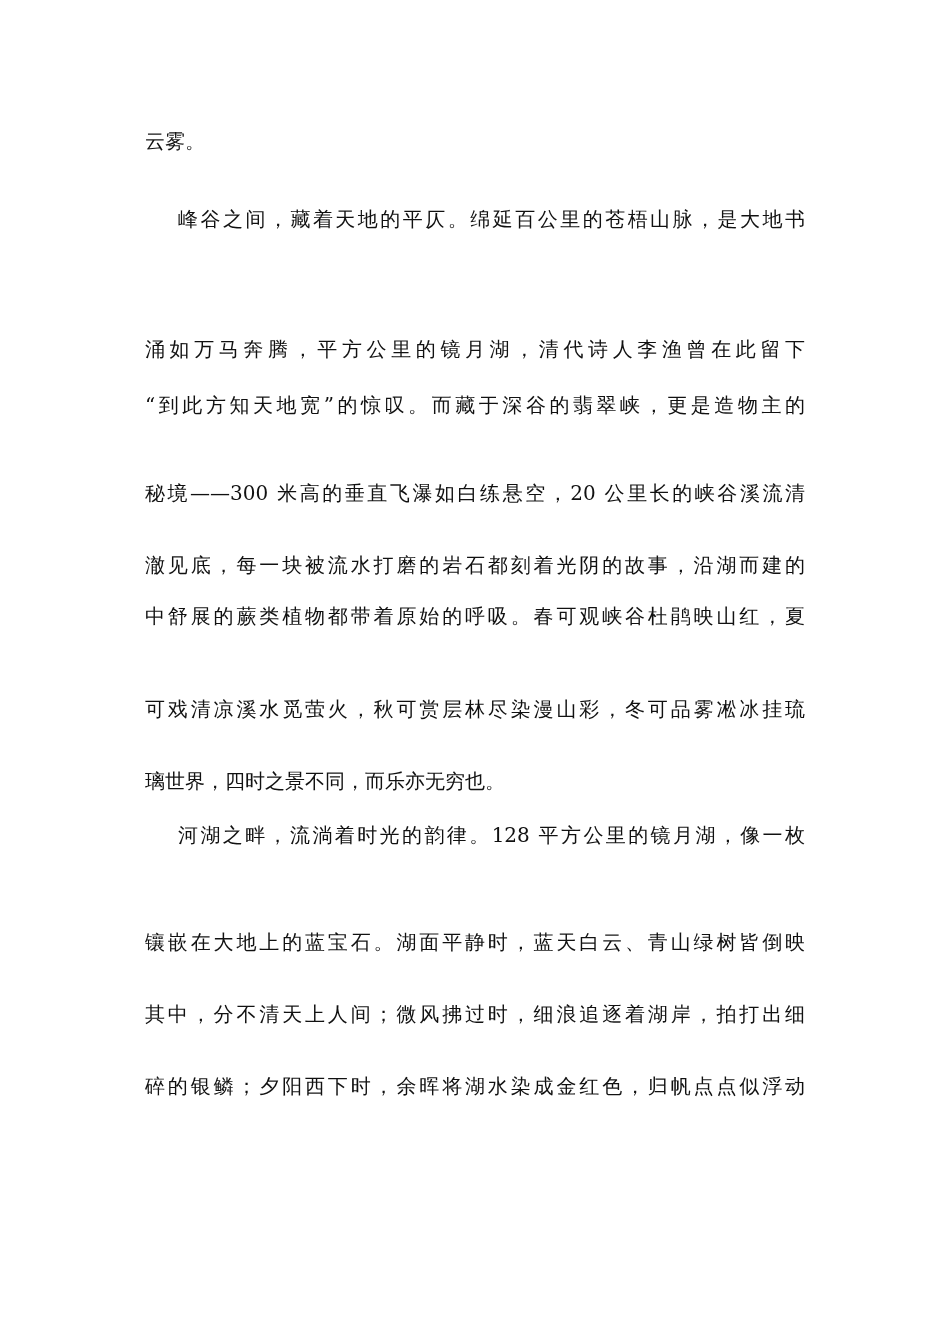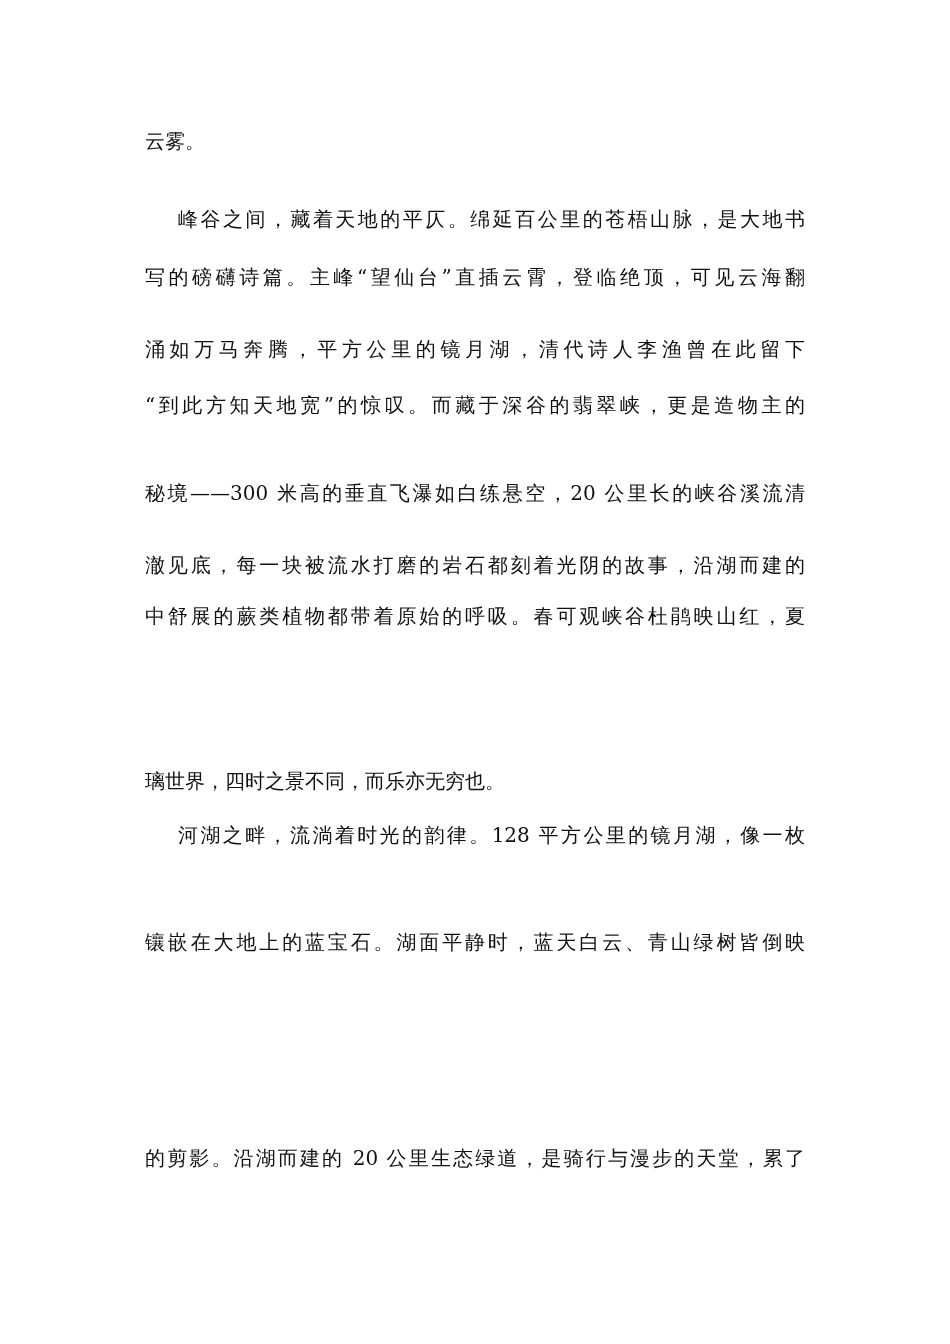--- a/index.html
+++ b/index.html
@@ -26,25 +26,26 @@
   .line.last { text-align-last: left; }
 </style>
 </head>
 <body>
 
 <div class="page">
 
   <div class="line last" style="top:126px">云雾。</div>
 
   <div class="line indent" style="top:204px">峰谷之间，藏着天地的平仄。绵延百公里的苍梧山脉，是大地书</div>
-  <div class="line" style="top:262px">写的磅礴诗篇。主峰“望仙台”直插云霄，登临绝顶，可见云海翻</div>
   <div class="line" style="top:334px">涌如万马奔腾，平方公里的镜月湖，清代诗人李渔曾在此留下</div>
   <div class="line" style="top:390px">“到此方知天地宽”的惊叹。而藏于深谷的翡翠峡，更是造物主的</div>
   <div class="line" style="top:478px">秘境——300 米高的垂直飞瀑如白练悬空，20 公里长的峡谷溪流清</div>
   <div class="line" style="top:550px">澈见底，每一块被流水打磨的岩石都刻着光阴的故事，沿湖而建的</div>
   <div class="line" style="top:601px">中舒展的蕨类植物都带着原始的呼吸。春可观峡谷杜鹃映山红，夏</div>
+  <div class="line" style="top:694px">可戏清凉溪水觅萤火，秋可赏层林尽染漫山彩，冬可品雾凇冰挂琉</div>
   <div class="line last" style="top:766px">璃世界，四时之景不同，而乐亦无穷也。</div>
 
   <div class="line indent" style="top:820px">河湖之畔，流淌着时光的韵律。128 平方公里的镜月湖，像一枚</div>
   <div class="line" style="top:927px">镶嵌在大地上的蓝宝石。湖面平静时，蓝天白云、青山绿树皆倒映</div>
-  <div class="line" style="top:1143px">的剪影。沿湖而建的 20 公里生态绿道，是骑行与漫步的天堂，累了</div>
+  <div class="line" style="top:999px">其中，分不清天上人间；微风拂过时，细浪追逐着湖岸，拍打出细</div>
+  <div class="line" style="top:1071px">碎的银鳞；夕阳西下时，余晖将湖水染成金红色，归帆点点似浮动</div>
 
 </div>
 
 </body></html>

